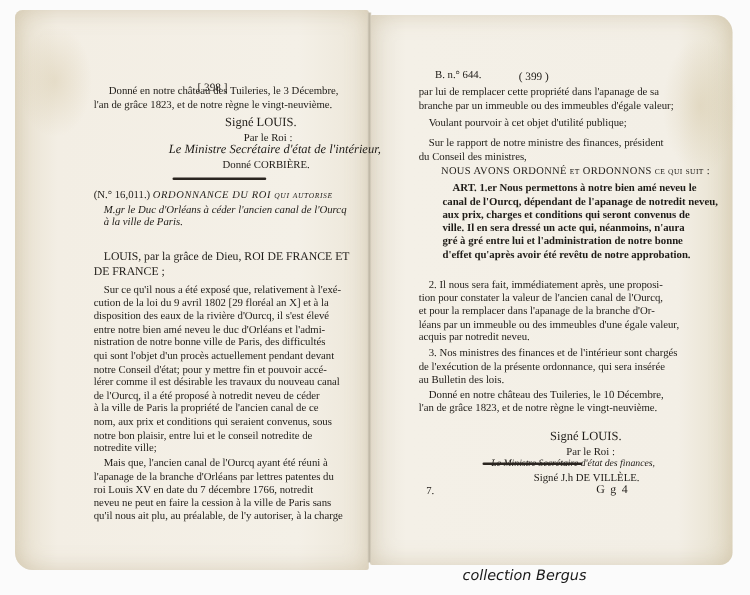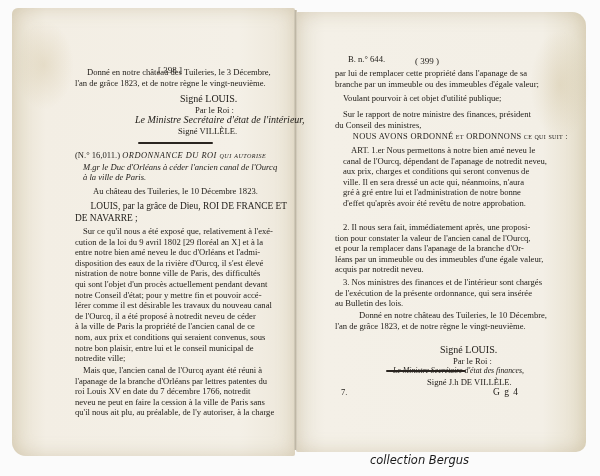--- a/index.html
+++ b/index.html
@@ -67,51 +67,50 @@
 
   <div class="text-block" style="left:75px;top:67px;width:210px;">
     <div class="line" style="padding-left:12px;">Donné en notre château des Tuileries, le 3 Décembre,</div>
     <div class="line">l'an de grâce 1823, et de notre règne le vingt-neuvième.</div>
   </div>
 
   <div class="text-block" style="left:140px;top:94px;width:150px;">
     <div class="line" style="padding-left:40px;font-size:10px;">Signé LOUIS.</div>
     <div class="line" style="padding-left:55px;">Par le Roi :</div>
     <div class="line it" style="margin-left:-5px;font-size:10px;">Le Ministre Secrétaire d'état de l'intérieur,</div>
-    <div class="line" style="padding-left:38px;">Signé VILLÈLE.</div>
+    <div class="line" style="padding-left:38px;">Donné CORBIÈRE.</div>
   </div>
 
   <div class="rule" style="left:138px;top:142px;width:75px;"></div>
 
   <div class="text-block" style="left:75px;top:150px;width:210px;">
     <div class="line"><span>(N.° 16,011.)</span> <span class="it sc" style="font-size:8.4px;">ORDONNANCE DU ROI qui autorise</span></div>
     <div class="line it" style="padding-left:8px;">M.gr le Duc d'Orléans à céder l'ancien canal de l'Ourcq</div>
     <div class="line it" style="padding-left:8px;">à la ville de Paris.</div>
   </div>
 
-  <div class="text-block" style="left:93px;top:186px;width:200px;">Au château des Tuileries, le 10 Décembre 1823.</div>
 
   <div class="text-block" style="left:75px;top:201px;width:212px;font-size:9.4px;line-height:11.6px;">
-    <div class="line" style="padding-left:8px;text-align:right;">LOUIS, par la grâce de Dieu, ROI DE FRANCE ET</div>
-    <div class="line">DE NAVARRE ;</div>
+    <div class="line" style="padding-left:8px;">LOUIS, par la grâce de Dieu, ROI DE FRANCE ET</div>
+    <div class="line">DE FRANCE ;</div>
   </div>
 
   <div class="text-block" style="left:75px;top:226px;width:212px;">
     <div class="line" style="padding-left:8px;">Sur ce qu'il nous a été exposé que, relativement à l'exé-</div>
     <div class="line">cution de la loi du 9 avril 1802 [29 floréal an X] et à la</div>
+    <div class="line">disposition des eaux de la rivière d'Ourcq, il s'est élevé</div>
     <div class="line">entre notre bien amé neveu le duc d'Orléans et l'admi-</div>
-    <div class="line">disposition des eaux de la rivière d'Ourcq, il s'est élevé</div>
     <div class="line">nistration de notre bonne ville de Paris, des difficultés</div>
     <div class="line">qui sont l'objet d'un procès actuellement pendant devant</div>
     <div class="line">notre Conseil d'état; pour y mettre fin et pouvoir accé-</div>
     <div class="line">lérer comme il est désirable les travaux du nouveau canal</div>
     <div class="line">de l'Ourcq, il a été proposé à notredit neveu de céder</div>
     <div class="line">à la ville de Paris la propriété de l'ancien canal de ce</div>
     <div class="line">nom, aux prix et conditions qui seraient convenus, sous</div>
-    <div class="line">notre bon plaisir, entre lui et le conseil municipal de</div>
+    <div class="line">notre bon plaisir, entre lui et le conseil notredite de</div>
     <div class="line">notredite ville;</div>
   </div>
 
   <div class="text-block" style="left:75px;top:365px;width:212px;">
     <div class="line" style="padding-left:8px;">Mais que, l'ancien canal de l'Ourcq ayant été réuni à</div>
     <div class="line">l'apanage de la branche d'Orléans par lettres patentes du</div>
     <div class="line">roi Louis XV en date du 7 décembre 1766, notredit</div>
     <div class="line">neveu ne peut en faire la cession à la ville de Paris sans</div>
     <div class="line">qu'il nous ait plu, au préalable, de l'y autoriser, à la charge</div>
   </div>
@@ -126,21 +125,21 @@
 
   <div class="text-block" style="left:343px;top:93px;width:220px;">Voulant pourvoir à cet objet d'utilité publique;</div>
 
   <div class="text-block" style="left:335px;top:109px;width:228px;">
     <div class="line" style="padding-left:8px;">Sur le rapport de notre ministre des finances, président</div>
     <div class="line">du Conseil des ministres,</div>
   </div>
 
   <div class="text-block sc" style="left:343px;top:132px;width:225px;font-size:8.4px;letter-spacing:0.3px;text-align:right;">NOUS AVONS ORDONNÉ et ORDONNONS ce qui suit :</div>
 
-  <div class="text-block" style="left:343px;top:145px;width:228px;">
+  <div class="text-block" style="left:354px;top:145px;width:228px;font-weight:bold;">
     <div class="line" style="padding-left:8px;">ART. 1.er Nous permettons à notre bien amé neveu le</div>
     <div class="line">canal de l'Ourcq, dépendant de l'apanage de notredit neveu,</div>
     <div class="line">aux prix, charges et conditions qui seront convenus de</div>
     <div class="line">ville. Il en sera dressé un acte qui, néanmoins, n'aura</div>
     <div class="line">gré à gré entre lui et l'administration de notre bonne</div>
     <div class="line">d'effet qu'après avoir été revêtu de notre approbation.</div>
   </div>
 
   <div class="text-block" style="left:335px;top:222px;width:228px;">
     <div class="line" style="padding-left:8px;">2. Il nous sera fait, immédiatement après, une proposi-</div>
@@ -150,30 +149,30 @@
     <div class="line">acquis par notredit neveu.</div>
   </div>
 
   <div class="text-block" style="left:335px;top:277px;width:228px;">
     <div class="line" style="padding-left:8px;">3. Nos ministres des finances et de l'intérieur sont chargés</div>
     <div class="line">de l'exécution de la présente ordonnance, qui sera insérée</div>
     <div class="line">au Bulletin des lois.</div>
   </div>
 
   <div class="text-block" style="left:335px;top:310px;width:228px;">
-    <div class="line" style="padding-left:8px;text-align:center;">Donné en notre château des Tuileries, le 10 Décembre,</div>
+    <div class="line" style="padding-left:8px;">Donné en notre château des Tuileries, le 10 Décembre,</div>
     <div class="line">l'an de grâce 1823, et de notre règne le vingt-neuvième.</div>
   </div>
 
   <div class="text-block" style="left:395px;top:345px;width:180px;">
     <div class="line" style="padding-left:45px;font-size:10px;">Signé LOUIS.</div>
     <div class="line" style="padding-left:58px;">Par le Roi :</div>
     <div class="line it" style="margin-left:-2px;font-size:7.8px;">Le Ministre Secrétaire d'état des finances,</div>
     <div class="line" style="padding-left:32px;">Signé J.h DE VILLÈLE.</div>
   </div>
 
   <div class="rule" style="left:386px;top:370px;width:80px;"></div>
 
   <div class="text-block" style="left:341px;top:387px;width:20px;">7.</div>
-  <div class="text-block" style="left:477px;top:387px;width:40px;font-size:9.5px;letter-spacing:1px;margin-left:16px;">G g 4</div>
+  <div class="text-block" style="left:477px;top:387px;width:40px;font-size:9.5px;letter-spacing:1px;">G g 4</div>
 
   <div class="watermark">collection Bergus</div>
 </div>
 
 </body></html>

